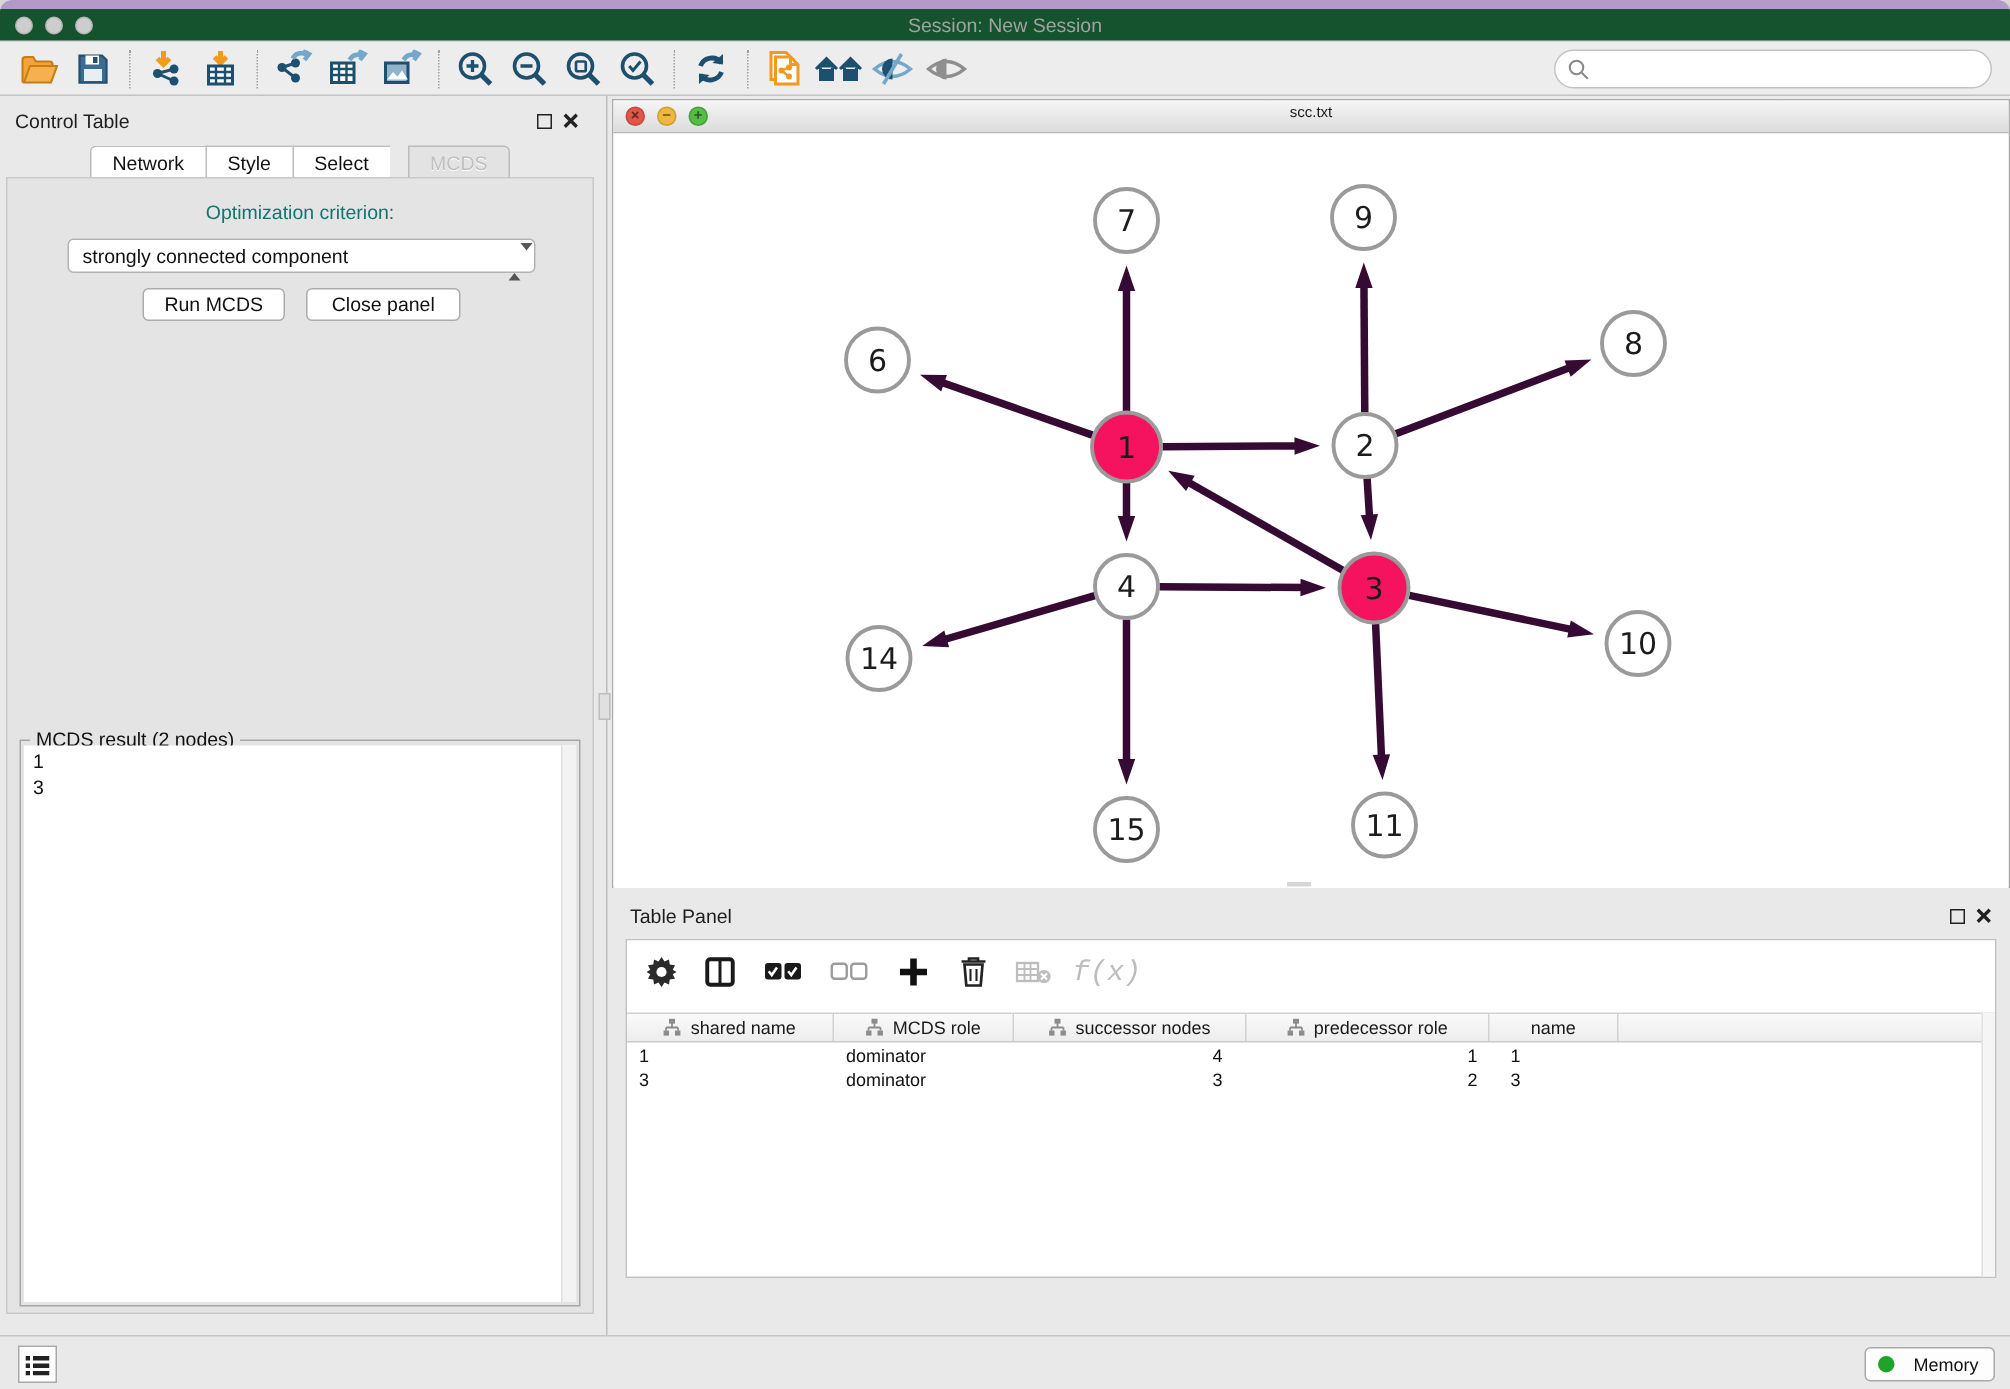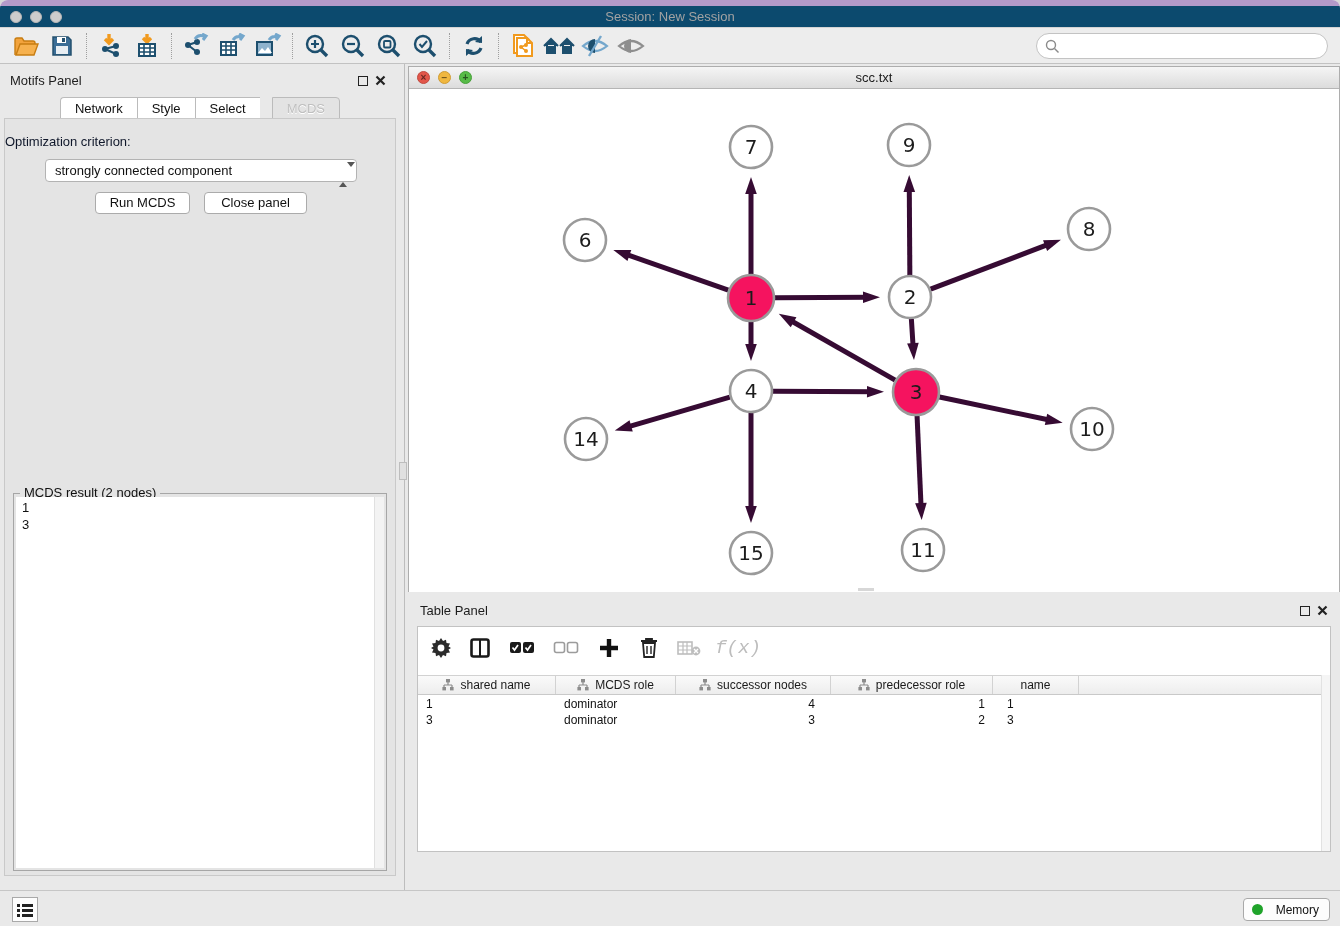--- a/index.html
+++ b/index.html
@@ -1,21 +1,21 @@
 <!DOCTYPE html>
 <html><head>
 <meta charset="utf-8">
 <style>
   * { margin:0; padding:0; box-sizing:border-box; }
   html,body { width:1340px; height:926px; font-family:"Liberation Sans", sans-serif; background:#d8d8d8; }
   .app { position:absolute; inset:0; background:#e9e9e9; overflow:hidden; border-radius:8px 8px 0 0; }
 
   
   .purple-strip { position:absolute; left:0; top:0; width:100%; height:6px; background:#b49ac9; border-radius:8px 8px 0 0; }
-  .titlebar { position:absolute; left:0; top:6px; width:100%; height:22px; background:#0c4a6e; border-bottom:1px solid #d4d4d4; }
+  .titlebar { position:absolute; left:0; top:6px; width:100%; height:22px; background:#14532d; border-bottom:1px solid #d4d4d4; }
   .traffic-dim { position:absolute; top:5px; width:12px; height:12px; border-radius:50%; background:#cdcdcd; border:1px solid #b6b6b6; }
   .win-title { position:absolute; top:3px; width:100%; text-align:center; font-size:13px; color:#a2a2a2; }
 
   
   .toolbar { position:absolute; left:0; top:28px; width:100%; height:36px; background:#ededed; border-bottom:1px solid #c2c2c2; display:flex; align-items:center; padding-left:8px; }
   .tbtn { width:36px; height:30px; display:flex; align-items:center; justify-content:center; background:none; border:none; }
   .tsep { width:1px; height:26px; margin:0 6px; border-left:1px dotted #9f9f9f; }
   .search-wrap { position:absolute; right:12px; top:5px; width:292px; height:26px; background:#fff; border:1px solid #c3c3c3; border-radius:13px; display:flex; align-items:center; padding-left:8px; }
   .search-input { border:none; outline:none; flex:1; font-size:13px; height:20px; background:transparent; }
 
@@ -24,21 +24,21 @@
   .panel-head { position:absolute; left:0; top:6px; width:100%; height:22px; }
   .panel-head .ptitle { position:absolute; left:10px; top:3px; font-size:13px; color:#1d1d1d; }
   .float-ic { position:absolute; top:6px; width:10px; height:10px; border:1.5px solid #222; }
   .close-ic { position:absolute; top:5px; }
   .ctabs { position:absolute; left:0; top:33px; width:100%; display:flex; justify-content:center; }
   .ctab { height:22px; padding:0 14px; font-size:13px; line-height:21px; background:#fff; border:1px solid #bbb; border-right:none; color:#111; }
   .ctab:first-child { border-radius:4px 0 0 0; }
   .ctab:last-child { border-right:1px solid #bbb; border-radius:0 4px 0 0;margin-left:12px; }
   .ctab.active { background:#e3e3e3; color:#bfbfbf; text-shadow:0 1px 0 #fff; }
   .cp-content { position:absolute; left:4px; top:54px; width:392px; height:758px; background:#e4e4e4; border:1px solid #c9c9c9; }
-  .opt-label { position:absolute; left:0; top:15px; width:100%; font-size:13px; color:#0f172a; }
+  .opt-label { position:absolute; left:0; top:15px; width:100%; text-align:center; font-size:13px; color:#0f766e; }
   .criterion { position:absolute; left:40px; top:40px; width:312px; height:23px; background:#fff; border:1px solid #b3b3b3; border-radius:4px; font-size:13px; line-height:21px; padding-left:9px; color:#111; }
   .stepper { position:absolute; right:7px; top:4px; width:10px; height:14px; }
   .stepper .up { width:0; height:0; border-left:4px solid transparent; border-right:4px solid transparent; border-bottom:5px solid #555; margin-bottom:3px; }
   .stepper .dn { width:0; height:0; border-left:4px solid transparent; border-right:4px solid transparent; border-top:5px solid #555; }
   .mac-btn { position:absolute; top:73px; height:22px; background:#fff; border:1px solid #ababab; border-radius:4px; font-size:13px; color:#111; text-align:center; line-height:20px; font-family:"Liberation Sans",sans-serif; }
   .mcds-fieldset { position:absolute; left:8px; top:374px; width:374px; height:378px; border:1px solid #a6a6a6; }
   .mcds-legend { position:absolute; left:6px; top:-9px; background:#e4e4e4; padding:0 4px; font-size:13px; color:#111; }
   .mcds-text { position:absolute; left:2px; top:3px; right:2px; bottom:2px; background:#fff; font-size:13px; color:#111; padding:2px 6px; line-height:17px; white-space:pre-line; }
   .mcds-scroll { position:absolute; right:2px; top:3px; width:10px; bottom:2px; background:#f3f3f3; border-left:1px solid #e0e0e0; }
 
@@ -46,21 +46,21 @@
   .vsplit { position:absolute; left:404px; top:64px; width:1px; height:826px; background:#bdbdbd; }
   .vgrip { position:absolute; left:399px; top:462px; width:8px; height:18px; background:#e0e0e0; border:1px solid #bdbdbd; }
 
   
   .net-frame { position:absolute; left:408px; top:66px; width:932px; height:526px; background:#fff; border:1px solid #adadad; }
   .net-titlebar { position:absolute; left:0; top:0; width:100%; height:22px; background:linear-gradient(#f5f5f5,#dcdcdc); border-bottom:1px solid #b5b5b5; }
   .tl { position:absolute; top:4px; width:13px; height:13px; border-radius:50%; font-size:10px; font-weight:700; display:flex; align-items:center; justify-content:center; color:rgba(0,0,0,.55); }
   .tl.red { left:8px; background:#e2564a; border:1px solid #c14a40; }
   .tl.yellow { left:29px; background:#f0b73f; border:1px solid #cf9c34; }
   .tl.green { left:50px; background:#57bb47; border:1px solid #48a03b; }
-  .net-title { position:absolute; top:3px; width:100%; text-align:center; font-size:13px; color:#1a1a1a; }
+  .net-title { position:absolute; top:3px; width:100%; text-align:center; font-size:10px; color:#1a1a1a; }
   .net-canvas { position:absolute; left:0; top:22px; width:930px; height:503px; background:#fff; }
   .hgrip { position:absolute; left:452px; top:525px; width:16px; height:3px; background:#d7d7d7; }
 
   
   .table-panel { position:absolute; left:408px; top:596px; width:932px; height:294px; background:#e9e9e9; }
   .tp-box { position:absolute; left:9px; top:30px; width:914px; height:226px; background:#fff; border:1px solid #c2c2c2; }
   .tp-toolbar { position:absolute; left:0; top:0; width:100%; height:42px; display:flex; align-items:center; padding-left:12px; gap:16px; background:#fff; }
   .tp-header { position:absolute; left:0; top:48px; width:100%; height:20px; display:flex; background:linear-gradient(#fafafa,#ededed); border-top:1px solid #d2d2d2; border-bottom:1px solid #c9c9c9; }
   .tp-hcell { position:relative; height:100%; border-right:1px solid #d2d2d2; display:flex; align-items:center; justify-content:center; font-size:12px; color:#1a1a1a; gap:6px; }
   .tp-rows { position:absolute; left:0; top:69px; width:100%; }
@@ -224,21 +224,21 @@
       <svg width="15" height="15" viewBox="0 0 15 15">
           <circle cx="6" cy="6" r="4.5" fill="none" stroke="#8a8a8a" stroke-width="1.4"></circle>
           <path d="M9.5 9.5 L13.5 13.5" stroke="#8a8a8a" stroke-width="1.4"></path>
         </svg>
       <input class="search-input" placeholder="" style="">
     </div>
   </div>
 
   <div class="control-panel">
     <div class="panel-head">
-      <span class="ptitle">Motifs Panel</span>
+      <span class="ptitle">Control Table</span>
       <span class="float-ic" style="right:32px"></span>
       <svg class="close-ic" style="right:14px" width="11" height="11" viewBox="0 0 11 11">
           <path d="M1.5 1.5 L9.5 9.5 M9.5 1.5 L1.5 9.5" stroke="#222" stroke-width="2.2"></path>
         </svg>
     </div>
     <div class="ctabs">
       <div class="ctab">Network</div>
       <div class="ctab">Style</div>
       <div class="ctab">Select</div>
       <div class="ctab active">MCDS</div>

